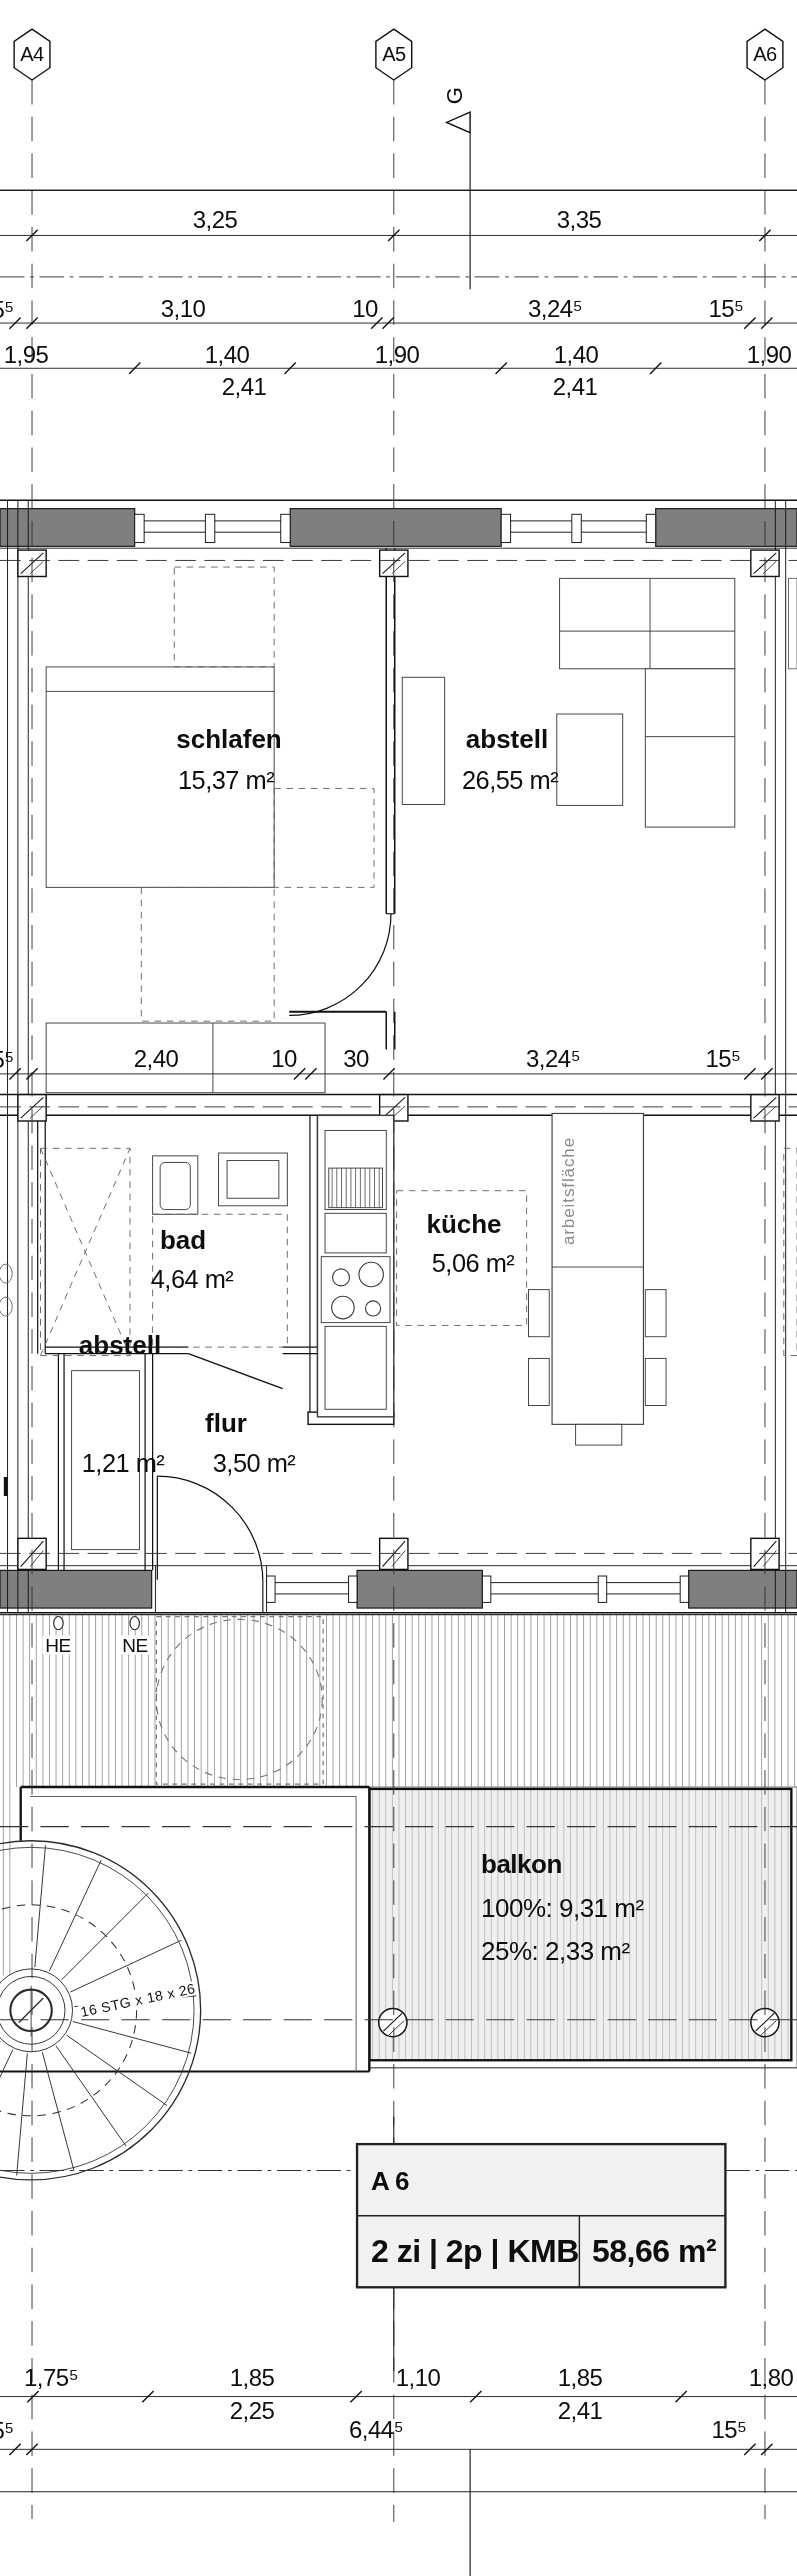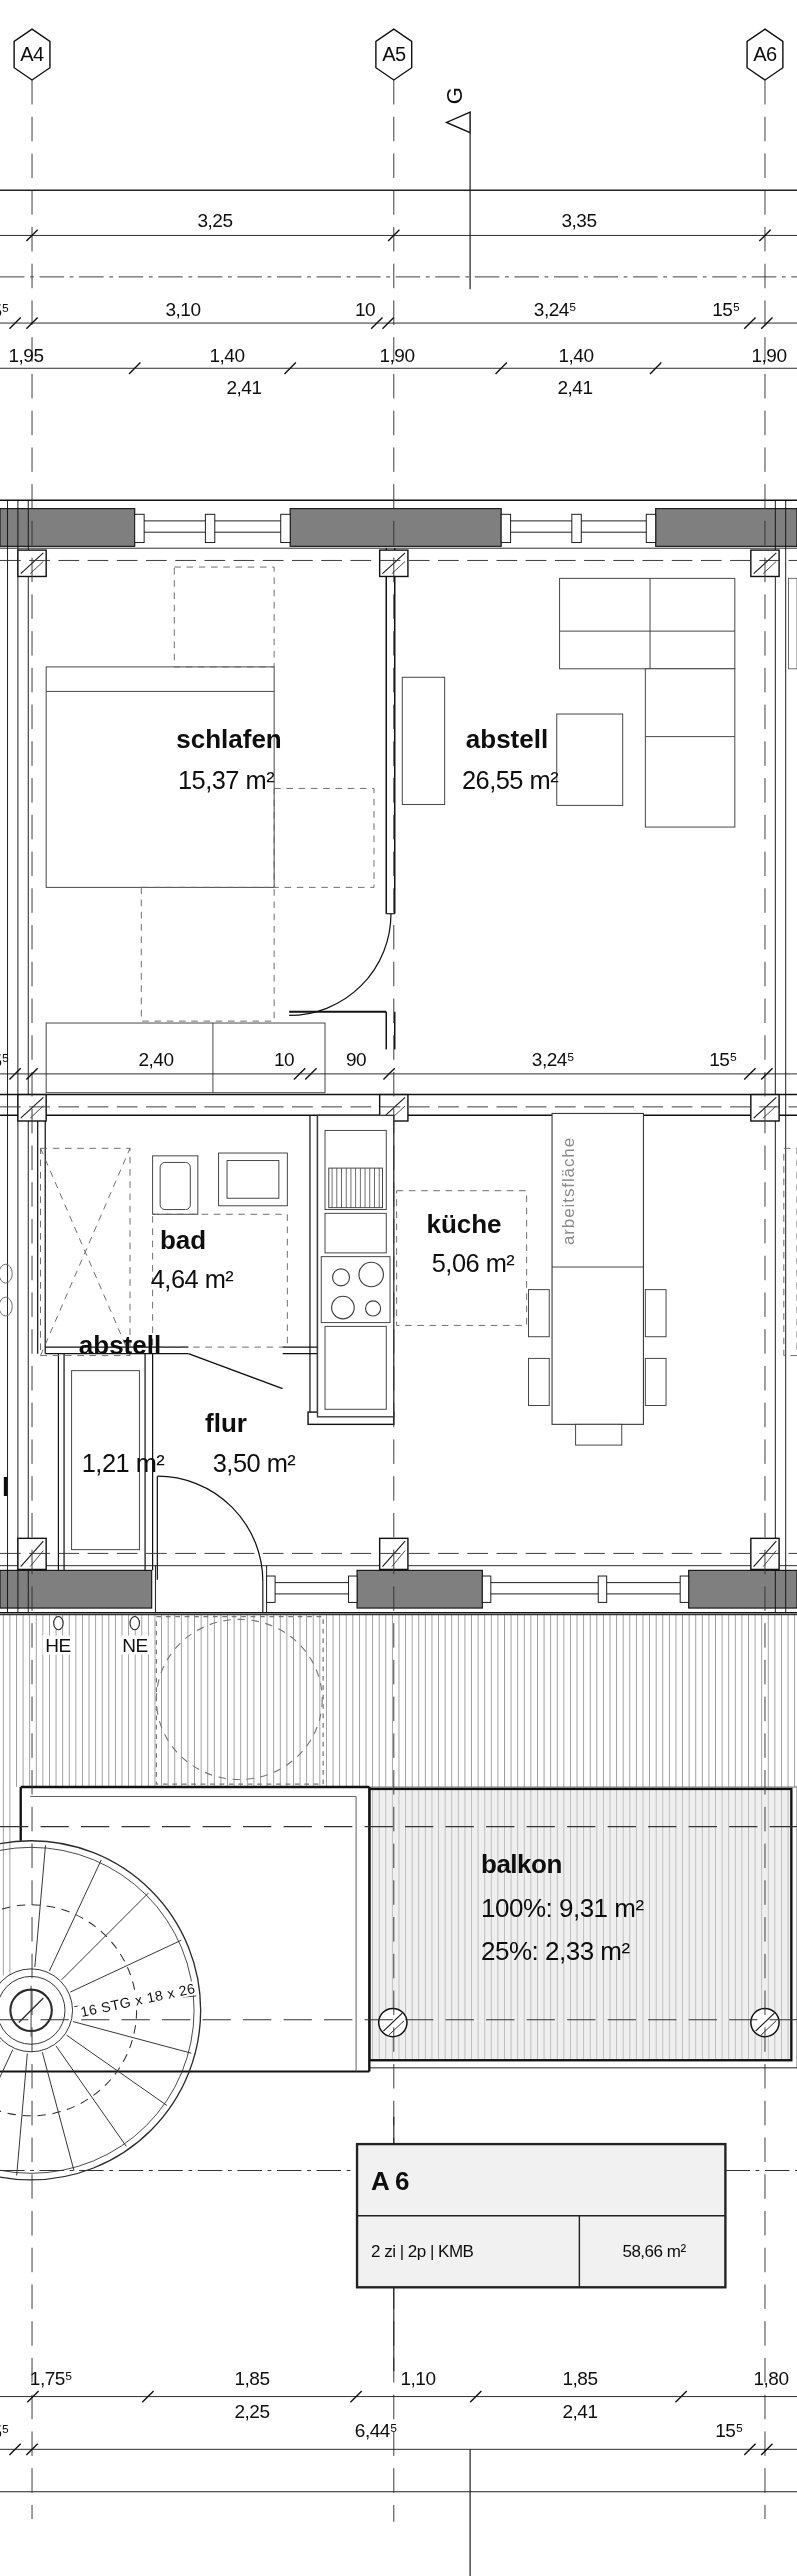--- a/index.html
+++ b/index.html
@@ -6,30 +6,30 @@
   #stage{position:relative;width:797px;height:2576px;background:#fff;overflow:hidden;
          font-family:"Liberation Sans","DejaVu Sans",sans-serif;color:#0e0e0e;margin-top:20px;}
   #lines{position:absolute;left:0;top:0;}
   .t{position:absolute;white-space:nowrap;transform:translate(-50%,-50%);
      font-size:24.5px;letter-spacing:-0.5px;line-height:1;}
   .tl{position:absolute;white-space:nowrap;transform:translateY(-50%);
       font-size:24.5px;letter-spacing:-0.5px;line-height:1;}
   .b{font-weight:bold;}
   .room{font-size:26px;font-weight:bold;letter-spacing:0;}
   .area{font-size:25.4px;}
-  .dim{font-size:19px;text-align:right;}
+  .dim{font-size:24px;text-align:right;}
   .grid{font-size:20px;}
   .halo{background:#fff;padding:0 2.8px;}
   .balk{font-size:26px;}
   .rot90{transform:translate(-50%,-50%) rotate(-90deg);}
   .stairtxt{font-size:14px;letter-spacing:0.5px;transform:translate(-50%,-50%) rotate(-12deg);background:#fff;padding:0 1.9px;}
   .worktop{font-size:17px;letter-spacing:0.9px;}
   .meter{font-size:19px;}
   .tb1{font-size:26px;font-weight:bold;}
-  .tb2{font-size:17px;font-weight:normal;}
+  .tb2{font-size:32px;font-weight:bold;}
 </style>
 </head>
 <body>
 
 <div id="stage">
 
 <svg id="lines" width="797" height="2576" viewBox="0 0 846 2733">
   <defs>
     <pattern id="pw" width="7" height="10" patternUnits="userSpaceOnUse">
       <rect width="7" height="10" fill="#ffffff"></rect>
@@ -398,21 +398,21 @@
   <div class="t dim" style="left:575px;top:367px">2,41</div>
 
   <div class="t room" style="left:229px;top:719px">schlafen</div>
   <div class="t area" style="left:226px;top:761px">15,37 m²</div>
   <div class="t room" style="left:507px;top:719px">abstell</div>
   <div class="t area" style="left:510px;top:761px">26,55 m²</div>
 
   <div class="tl dim" style="left:-8.5px;top:1040px">5⁵</div>
   <div class="t dim" style="left:156px;top:1039px">2,40</div>
   <div class="t dim" style="left:284px;top:1039px">10</div>
-  <div class="t dim" style="left:356px;top:1039px">90</div>
+  <div class="t dim" style="left:356px;top:1039px">30</div>
   <div class="t dim" style="left:553px;top:1039px">3,24⁵</div>
   <div class="t dim" style="left:723px;top:1039px">15⁵</div>
 
   <div class="t room" style="left:183px;top:1220px">bad</div>
   <div class="t area" style="left:192px;top:1260px">4,64 m²</div>
   <div class="t room" style="left:464px;top:1204px">küche</div>
   <div class="t area" style="left:473px;top:1244px">5,06 m²</div>
   <div class="t worktop rot90" style="left:568px;top:1171px;color:#8a8a8a">arbeitsfläche</div>
   <div class="t room" style="left:120px;top:1325px">abstell</div>
   <div class="t area" style="left:123px;top:1444px">1,21 m²</div>

